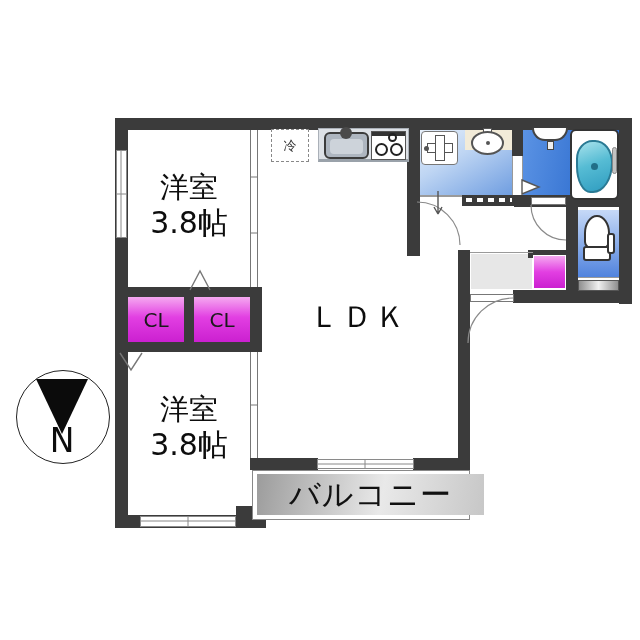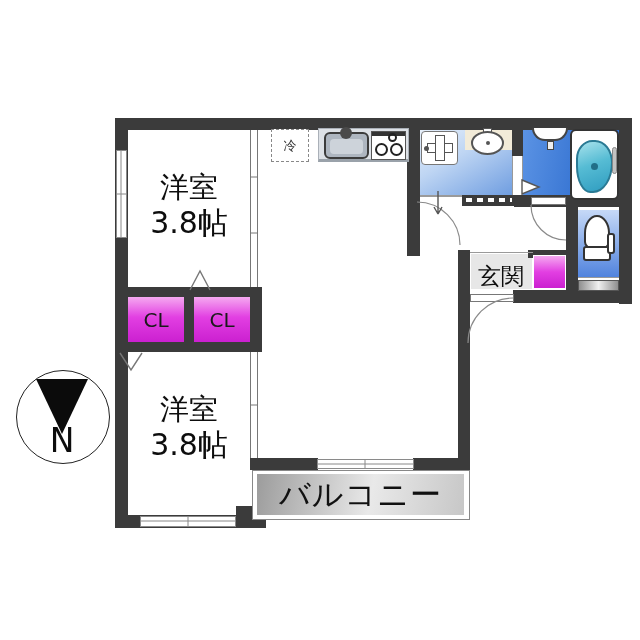--- a/index.html
+++ b/index.html
@@ -113,29 +113,29 @@
   <div class="leaf" style="left:531px;top:197px;width:35px;height:8px;"></div>
 
   <div class="cl" style="left:128px;top:297px;width:56px;height:45px;">
     <span>CL</span>
     </div>
   <div class="cl" style="left:194px;top:297px;width:56px;height:45px;">
     <span>CL</span>
     </div>
 
   <div class="balframe" style="left:252px;top:470px;width:218px;height:50px;"></div>
-  <div class="balin" style="left:257px;top:474px;width:207px;height:41px;">
+  <div class="balin" style="left:257px;top:474px;width:227px;height:41px;">
     <span style="font-size:31px;letter-spacing:1px;">バルコニー</span>
     </div>
 
   <div class="lbl" style="left:128px;top:168px;width:122px;font-size:29px;">洋室</div>
   <div class="lbl" style="left:128px;top:203px;width:122px;font-size:30px;">3.8帖</div>
   <div class="lbl" style="left:128px;top:390px;width:122px;font-size:29px;">洋室</div>
   <div class="lbl" style="left:128px;top:425px;width:122px;font-size:30px;">3.8帖</div>
-  <div class="lbl" style="left:468px;top:261px;width:66px;font-size:23px;">玄関</div>
+  <div class="lbl" style="left:258px;top:297px;width:202px;font-size:30px;letter-spacing:3px;">ＬＤＫ</div>
 
   <div class="compass-circle" style="left:16px;top:370px;width:92px;height:92px;"></div>
   <div class="compass-tri" style="left:36px;top:379px;"></div>
   <div class="lbl" style="left:16px;top:421px;width:92px;font-size:33px;">N</div>
 
   <svg class="overlay" width="640" height="640" viewBox="0 0 640 640">
     <path d="M417,202 A43,43 0 0 1 460,245" fill="none" stroke="#8a8a8a" stroke-width="1.2"></path>
     <path d="M438,191 L438,214 M438,214 L434,207 M438,214 L442,207" fill="none" stroke="#555" stroke-width="1.4"></path>
     <path d="M531,205 A35,35 0 0 0 566,240" fill="none" stroke="#8a8a8a" stroke-width="1.2"></path>
     <path d="M468,343 A45,45 0 0 1 513,298" fill="none" stroke="#8a8a8a" stroke-width="1.2"></path>

